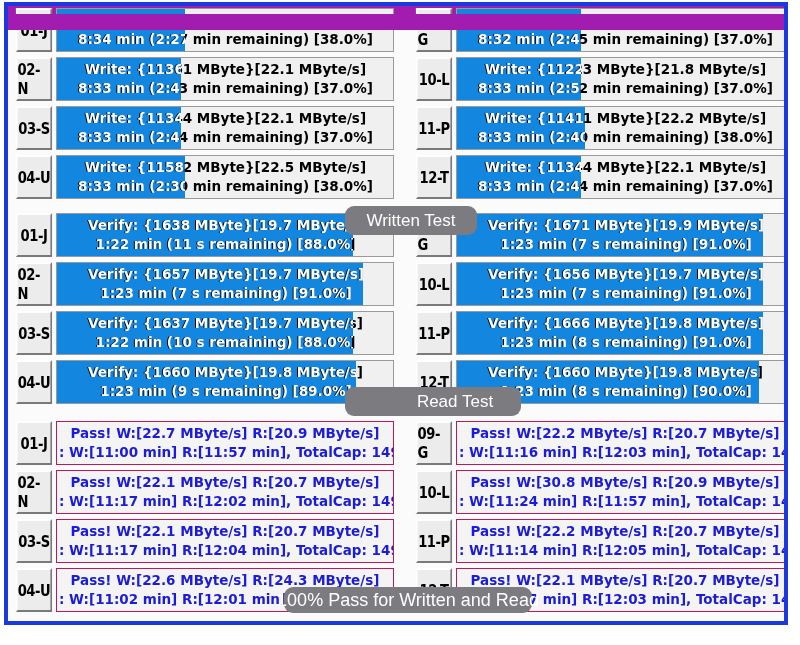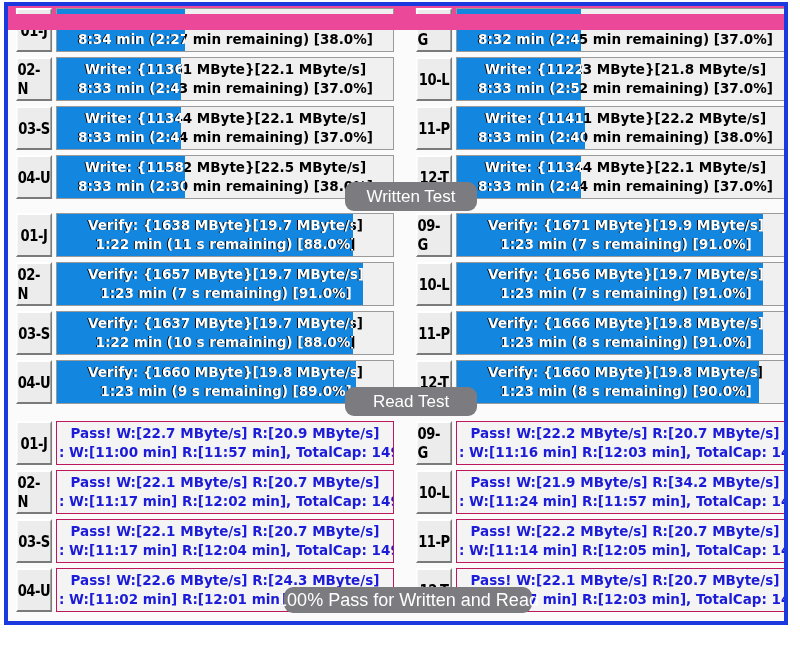--- a/index.html
+++ b/index.html
@@ -23,21 +23,21 @@
     height: 623px;
     border: 4px solid #1a3ae0;
     background: #fbfbfb;
     box-sizing: border-box;
     overflow: hidden;
   }
 
   
   .section {
     position: relative;
-    background: #ec4899;
+    background: #a21caf;
   }
   .section-rows {
     position: relative;
     padding: 4px 0 4px 0;
   }
 
   
   .slot-row {
     position: absolute;
     height: 44px;
@@ -157,22 +157,22 @@
     color: #ffffff;
     border-radius: 9px;
     font-family: "Liberation Sans", sans-serif;
     font-size: 17px;
     display: flex;
     align-items: center;
     justify-content: center;
     z-index: 20;
     white-space: nowrap;
   }
-  #badge-written { left: 337px; top: 176px; width: 132px; height: 29px; }
-  #badge-read    { left: 337px; top: 381px; width: 132px; height: 29px; }
+  #badge-written { left: 337px; top: 200px; width: 132px; height: 29px; }
+  #badge-read    { left: 337px; top: 381px; width: 132px; height: 29px; padding-left: 44px; }
   #badge-final   { left: 276px; top: 581px; width: 248px; height: 26px; font-size: 18px; }
 </style>
 </head>
 <body>
 
 <div id="app-window">
 
   <div class="section" id="section-write-test">
     <div class="section-rows" id="rows-write-test">
         <div class="slot-row" style="left: 4px; top: 2px; width: 382px;">
@@ -483,21 +483,21 @@
             <div class="result-text">
               <span class="ptline rline1">Pass! W:[22.2 MByte/s] R:[20.7 MByte/s]</span>
               <span class="ptline rline2">: W:[11:16 min] R:[12:03 min], TotalCap: 14983</span>
             </div>
           </div>
         </div>
         <div class="slot-row" style="left: 404px; top: 448px; width: 382px;">
           <div class="slot-id">10-L</div>
           <div class="result-widget">
             <div class="result-text">
-              <span class="ptline rline1">Pass! W:[21.9 MByte/s] R:[34.2 MByte/s]</span>
+              <span class="ptline rline1">Pass! W:[30.8 MByte/s] R:[20.9 MByte/s]</span>
               <span class="ptline rline2">: W:[11:24 min] R:[11:57 min], TotalCap: 14983</span>
             </div>
           </div>
         </div>
         <div class="slot-row" style="left: 404px; top: 497px; width: 382px;">
           <div class="slot-id">11-P</div>
           <div class="result-widget">
             <div class="result-text">
               <span class="ptline rline1">Pass! W:[22.2 MByte/s] R:[20.7 MByte/s]</span>
               <span class="ptline rline2">: W:[11:14 min] R:[12:05 min], TotalCap: 14983</span>

